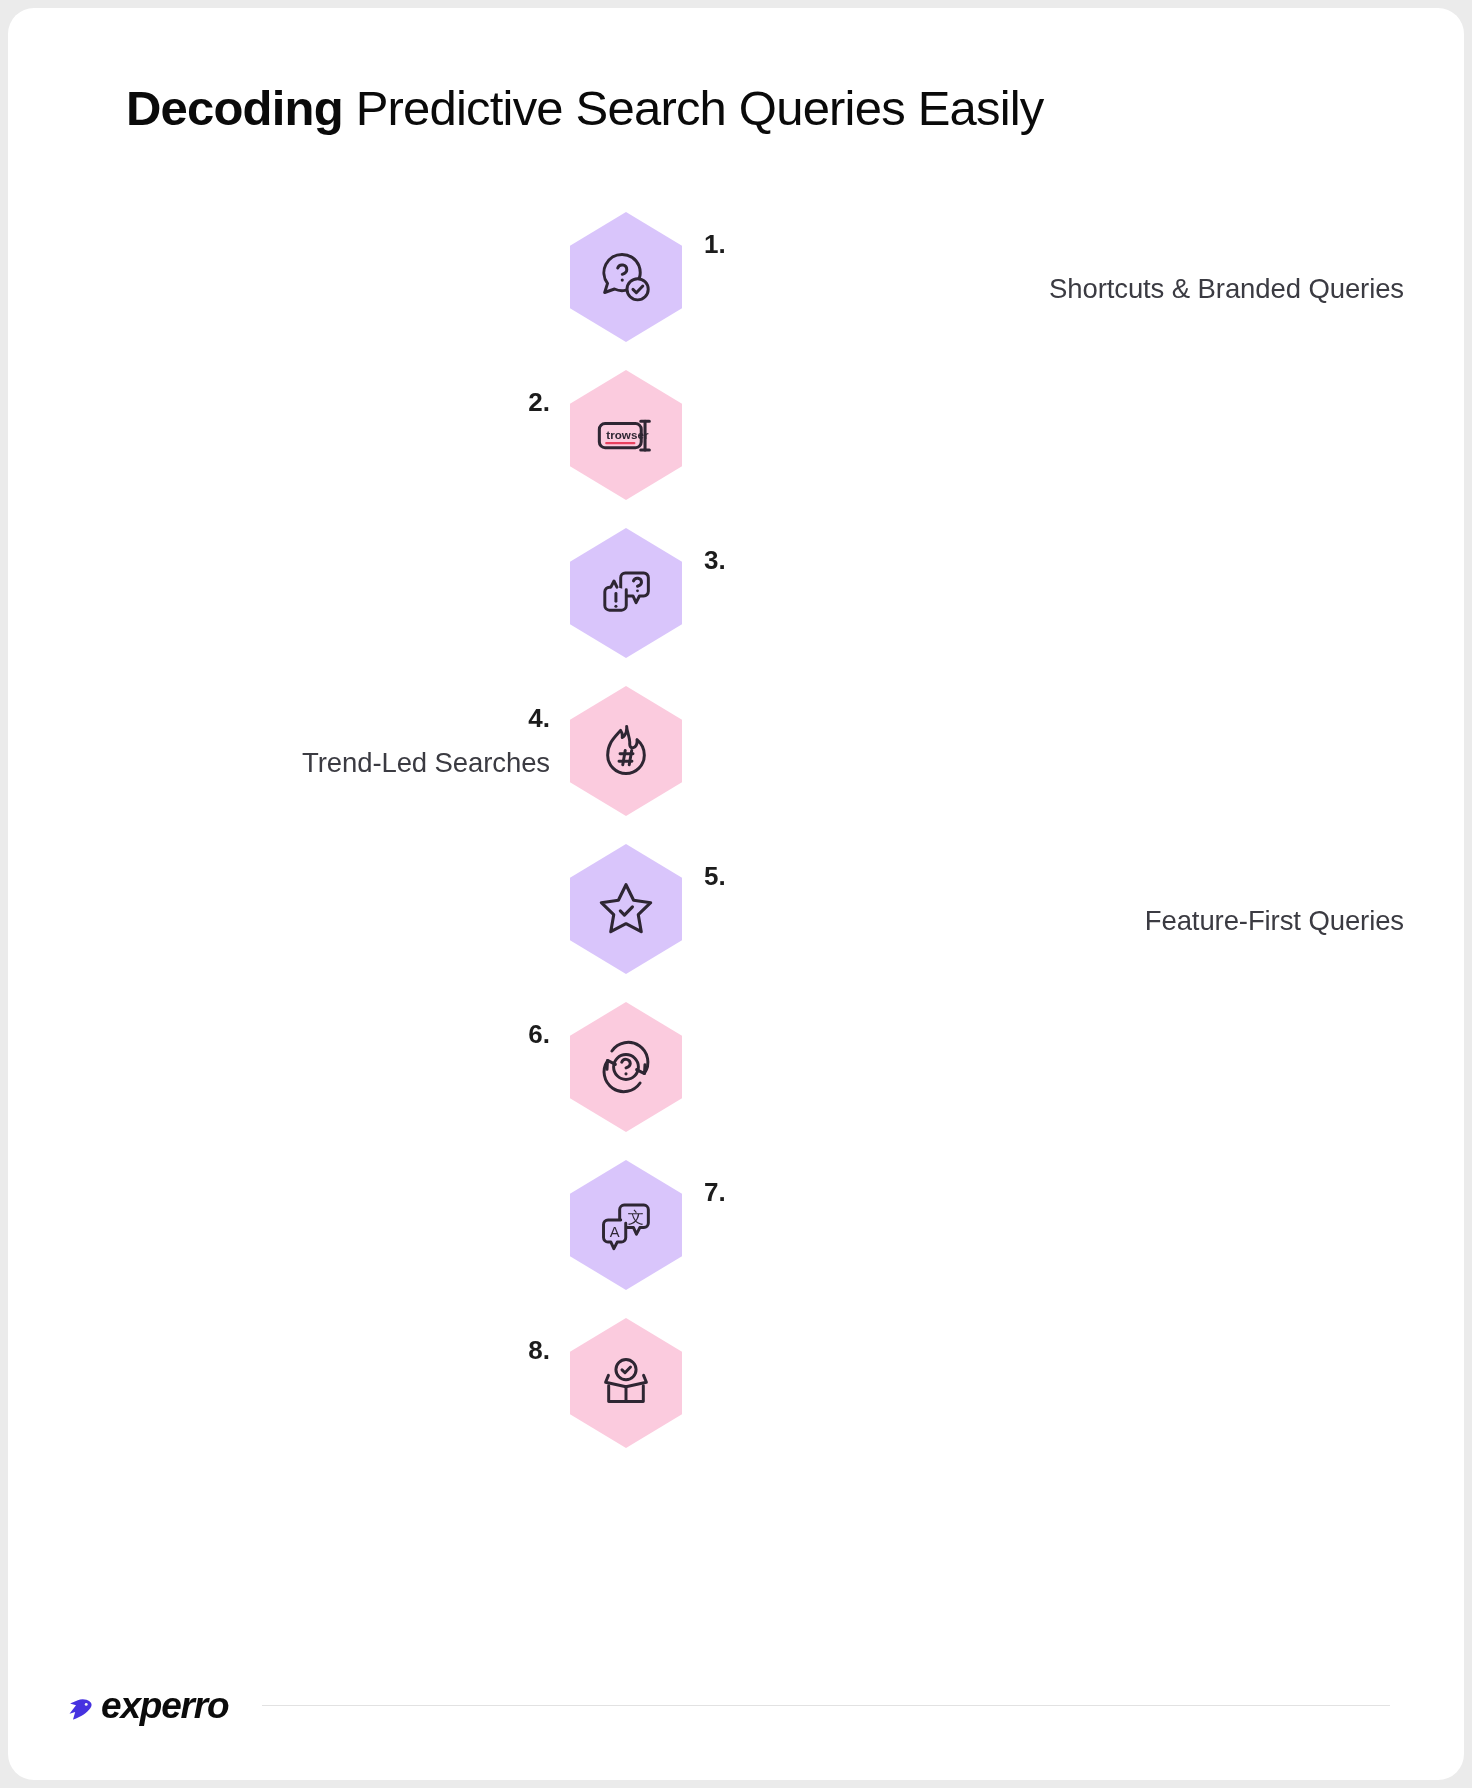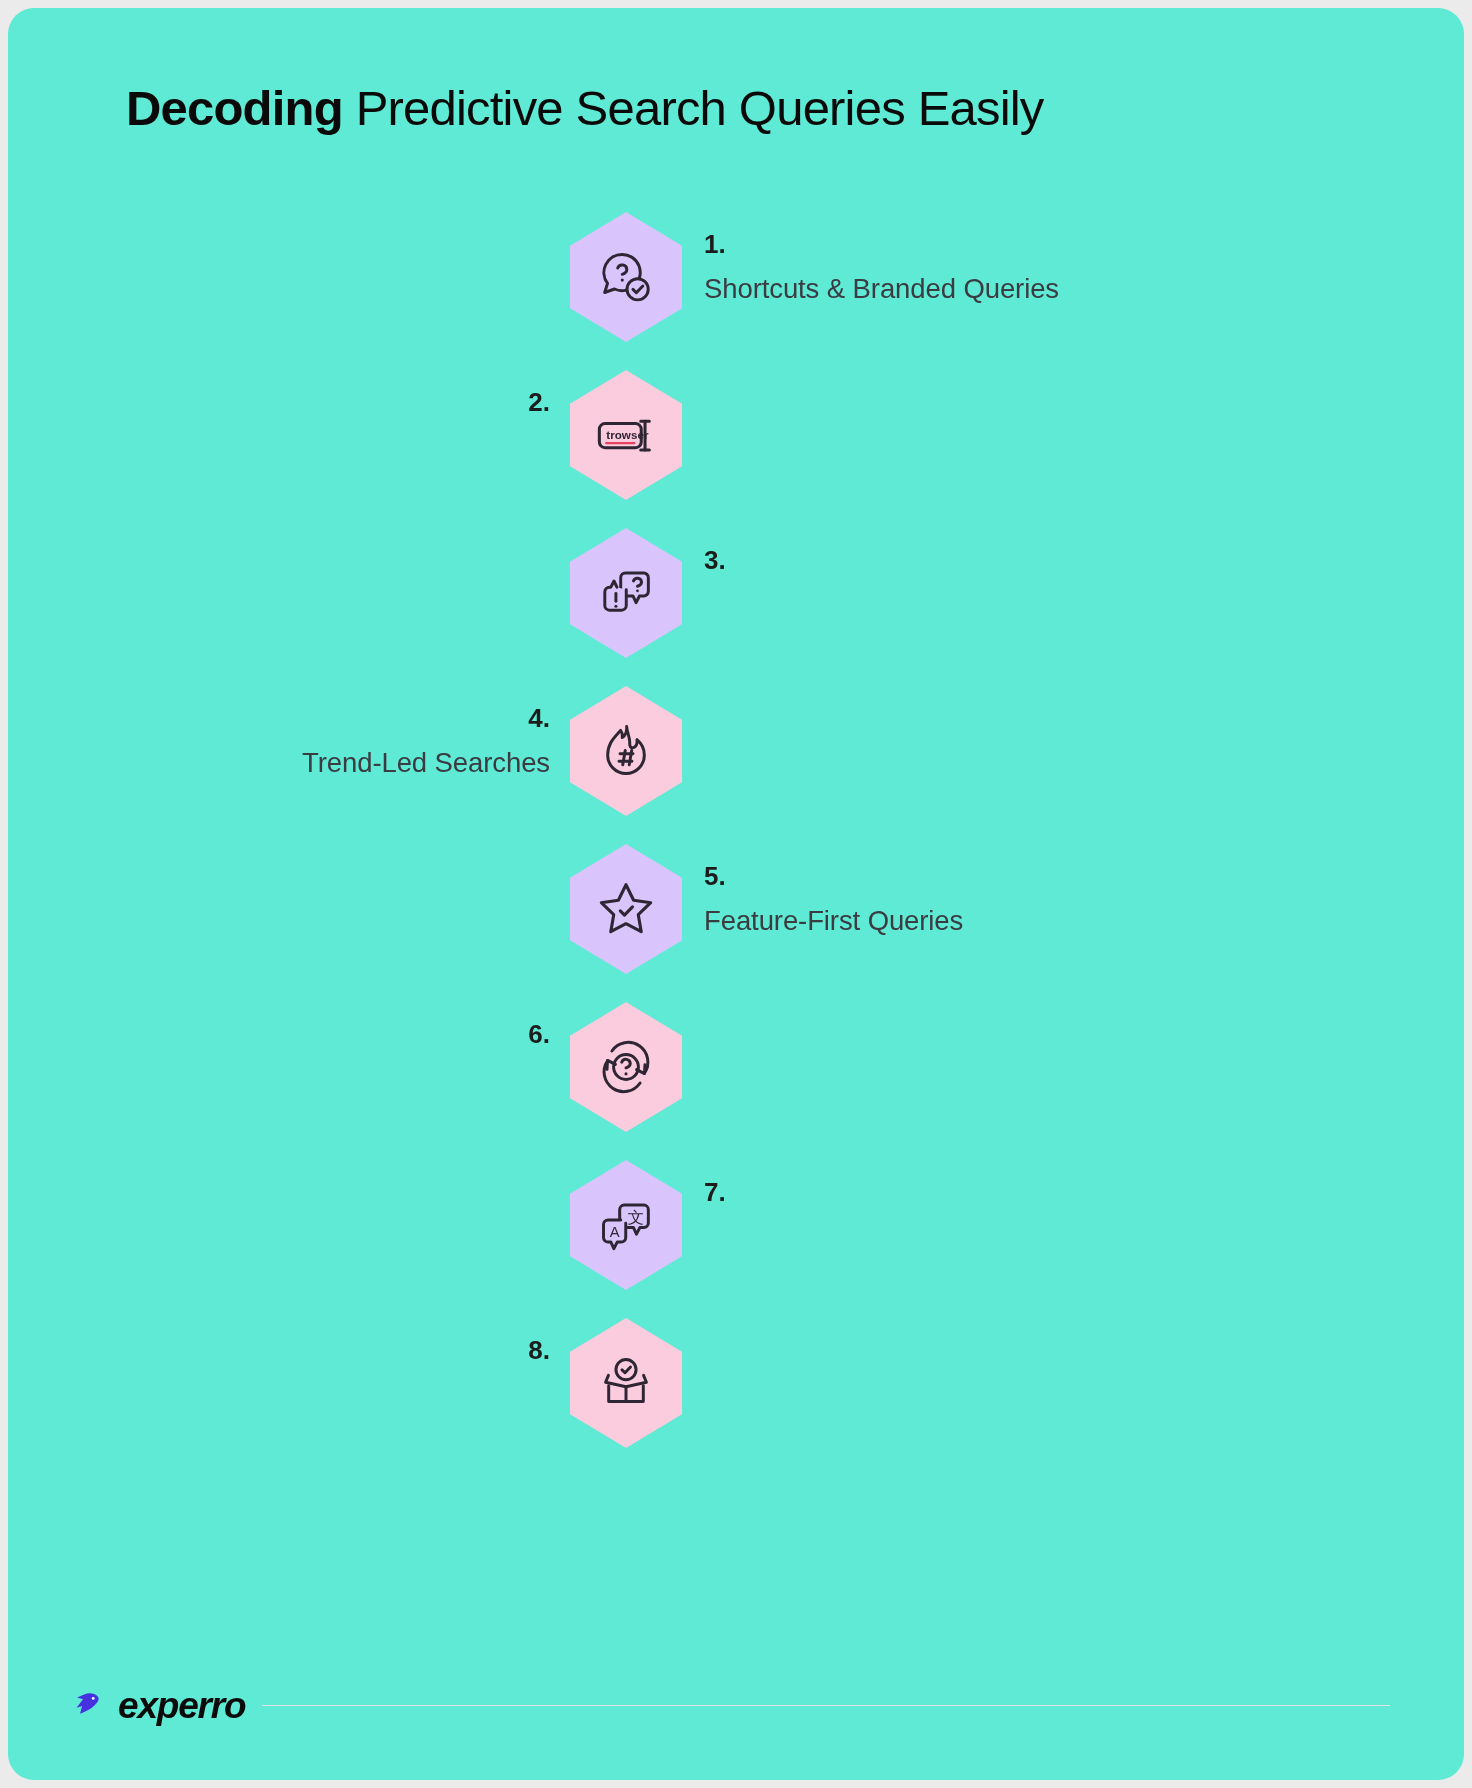--- a/index.html
+++ b/index.html
@@ -4,21 +4,21 @@
 <style>
   * { box-sizing: border-box; margin: 0; padding: 0; }
   html, body {
     width: 1472px; height: 1788px;
     background: #ebebeb;
     font-family: "Liberation Sans", sans-serif;
   }
   #card {
     position: absolute; left: 8px; top: 8px;
     width: 1456px; height: 1772px;
-    background: #5eead4;
+    background: #ffffff;
     border-radius: 26px;
     overflow: hidden;
   }
   #title {
     position: absolute; left: 118px; top: 72px;
     width: 1240px;
     font-size: 49px;
     line-height: 1.18;
     letter-spacing: -0.8px;
     color: #0a0a0a;
@@ -60,30 +60,31 @@
     letter-spacing: 0px;
     line-height: 1.1;
     margin-bottom: 13px;
   }
   .ltext {
     font-size: 27.5px;
     font-weight: 400;
     color: #3b3b42;
     letter-spacing: -0.1px;
     line-height: 1.25;
+    text-align: right;
   }
 
   #footer {
     position: absolute;
     left: 0; bottom: 0;
     width: 1456px; height: 150px;
   }
   #logo {
-    position: absolute; left: 67px; top: 55px;
-    display: flex; align-items: center; gap: 12px;
+    position: absolute; left: 60px; top: 55px;
+    display: flex; align-items: flex-end; gap: 2px;
   }
   #logo-mark { width: 34px; height: 30px; display:block; }
   #logo-text {
     font-size: 37px;
     font-weight: 800;
     font-style: italic;
     color: #0b0b0b;
     letter-spacing: -1.2px;
     margin-left: -3px;
   }

